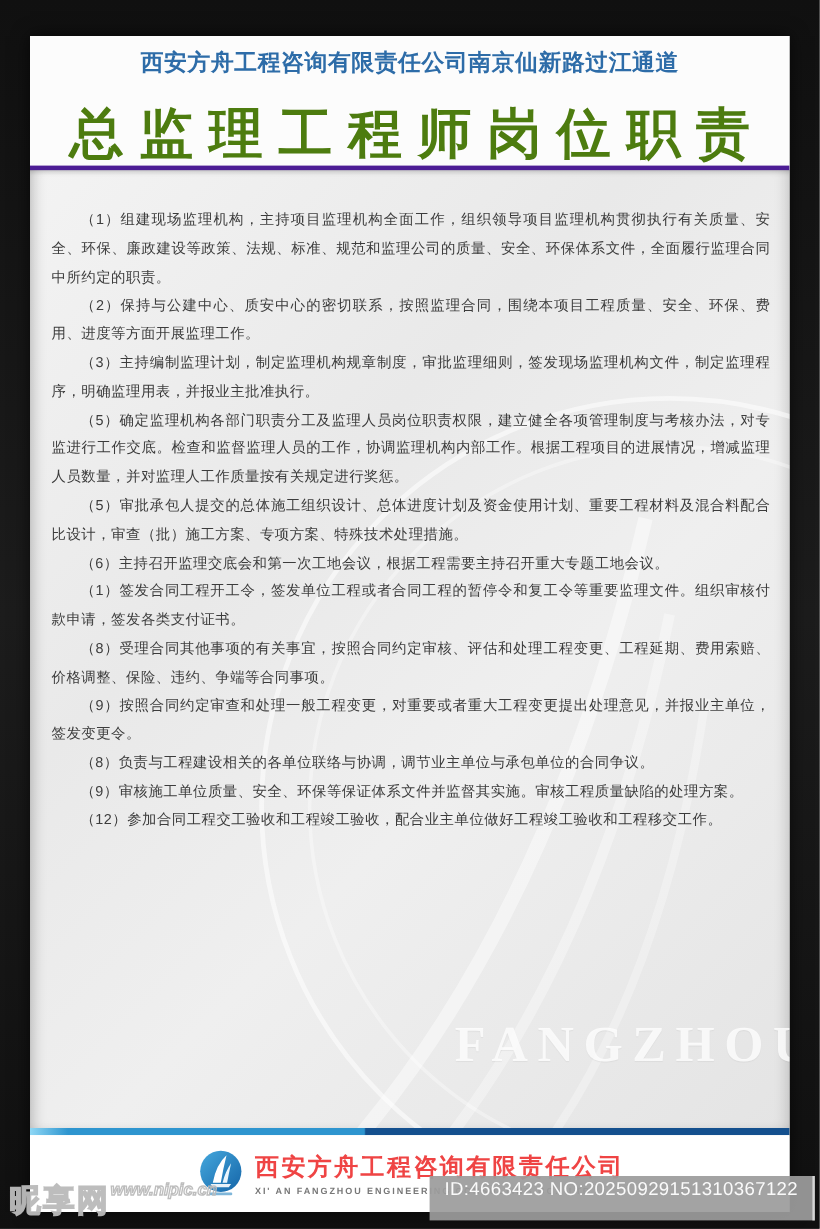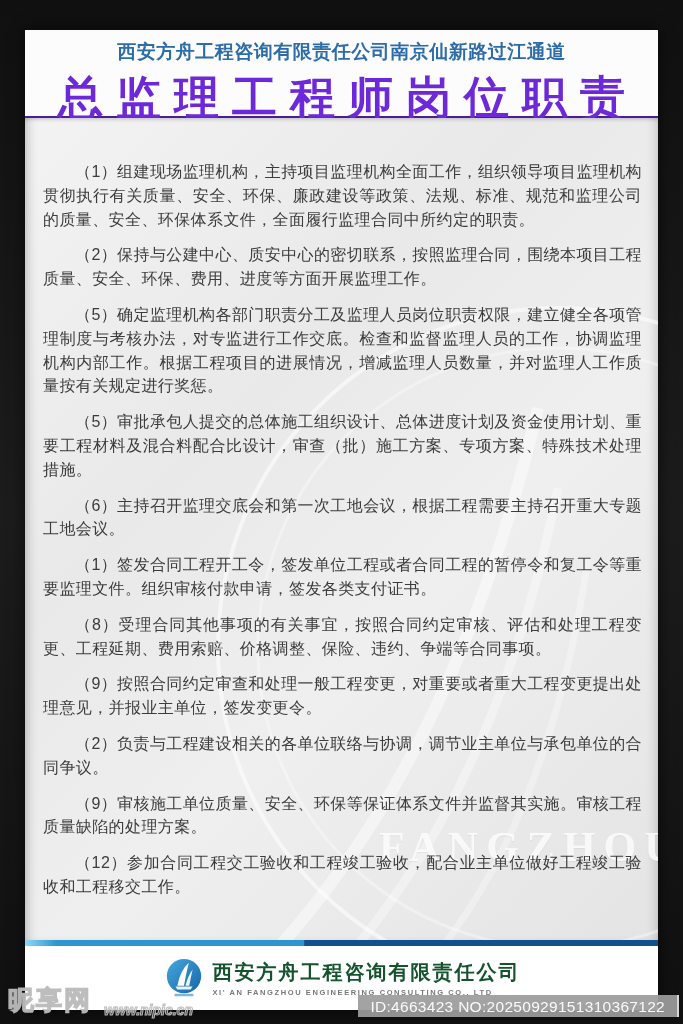--- a/index.html
+++ b/index.html
@@ -16,46 +16,46 @@
   }
   .page {
     position:absolute; left:25px; top:30px; width:633px; height:980px;
     background:#fcfcfc;
     box-shadow:0 0 14px rgba(0,0,0,.65);
     display:flex; flex-direction:column;
     overflow:hidden;
   }
   
   .header {
-    height:88px; background:#fcfcfc; text-align:center;
-    border-bottom:2px solid #4c1d95;
+    height:112px; background:#fcfcfc; text-align:center;
+    border-bottom:4px solid #4c1d95;
     padding-top:9px; flex:0 0 auto;
   }
   .subtitle {
     font-size:19px; font-weight:bold; color:#2d6ca8; letter-spacing:.5px;
   }
   .title {
-    margin-top:3px; font-size:45px; font-weight:bold; color:#6d28d9;
+    margin-top:17px; font-size:45px; font-weight:bold; color:#4d7c0f;
     letter-spacing:13px; text-indent:13px; white-space:nowrap;
   }
   
   .doc-body {
     position:relative; flex:1 1 auto;
     background:linear-gradient(135deg,#f3f3f3 0%,#e9e9e9 35%,#efefef 60%,#e4e4e4 100%);
     box-shadow:inset 0 4px 4px -3px rgba(0,0,0,.18),
                inset 9px 0 12px -8px rgba(0,0,0,.28),
                inset -9px 0 12px -8px rgba(0,0,0,.20);
     padding:30px 16px 0 18px;
     overflow:hidden;
   }
   .doc-body p {
-    font-size:16px; line-height:23.8px; color:#3c3c3c;
+    font-size:12px; line-height:23.8px; color:#3c3c3c;
     text-align:justify; text-justify:inter-ideograph;
     text-indent:2em; letter-spacing:.4px;
-    position:relative; z-index:2;margin-top:12px;
+    position:relative; z-index:2;
   }
   .wm-arcs { position:absolute; right:-60px; top:110px; z-index:1; pointer-events:none; }
   .wm-text {
     position:absolute; left:354px; top:705px; z-index:1;
     font-family:"Liberation Serif","DejaVu Serif",serif;
     font-size:42px; letter-spacing:8px; font-weight:bold;
     color:rgba(255,255,255,.8); text-shadow:0 1px 1px rgba(0,0,0,.05);
     white-space:nowrap; pointer-events:none;
   }
   
@@ -64,45 +64,45 @@
     background:linear-gradient(to right,
       #8ed7f5 0%, #2e95cf 5%, #2e95cf 44%, #14508e 44.2%, #14508e 100%);
   }
   .footer {
     flex:0 0 auto; height:64px; background:#ffffff;
     display:flex; align-items:center; justify-content:center; gap:8px;
   }
   .logo { width:42px; height:42px; flex:0 0 auto; }
   .company-block { display:flex; flex-direction:column; }
   .company-cn {
-    font-size:20px; font-weight:bold; color:#14532d; letter-spacing:2px;
+    font-size:20px; font-weight:bold; color:#ef4444; letter-spacing:2px;
   }
   .company-en {
     font-size:7.5px; font-weight:bold; color:#787878; letter-spacing:1.6px;
     margin-top:2px;
   }
   
   .nipic {
     position:absolute; left:8px; bottom:6px; z-index:10;
-    display:flex; align-items:flex-end; gap:12px; pointer-events:none;
+    display:flex; align-items:flex-start; pointer-events:none;
   }
   .nipic-cn {
     font-size:26px; font-weight:800; color:rgba(250,250,250,.20);
     -webkit-text-stroke:1.3px rgba(185,185,185,.95);
     letter-spacing:2px;
   }
   .nipic-url {
     font-size:14px; font-weight:bold; font-style:italic;
     color:rgba(250,250,250,.20);
     -webkit-text-stroke:1.1px rgba(185,185,185,.95);
   }
   .id-stamp {
     position:absolute; right:4px; bottom:7px; z-index:10;
     background:rgba(156,156,156,.93); color:#fafafa;
-    font-size:15.5px; padding:3px 12px 1px 12px; letter-spacing:.3px;
+    font-size:15.5px; padding:3px 12px 16px 12px; letter-spacing:.3px;
     border-right:2px solid rgba(230,230,230,.8);
     pointer-events:none;
   }
 </style>
 </head>
 <body>
 
 <div class="frame"></div>
 
 <div class="page">
@@ -117,27 +117,28 @@
       <circle cx="400" cy="420" r="340" stroke="rgba(255,255,255,0.55)" stroke-width="4"></circle>
       <circle cx="400" cy="420" r="300" stroke="rgba(255,255,255,0.35)" stroke-width="3"></circle>
       <path d="M120 720 Q300 520 380 180" stroke="rgba(255,255,255,0.45)" stroke-width="12"></path>
       <path d="M180 740 Q340 560 400 260" stroke="rgba(255,255,255,0.35)" stroke-width="9"></path>
       <path d="M250 760 Q390 610 430 330" stroke="rgba(255,255,255,0.30)" stroke-width="7"></path>
     </svg>
     <div class="wm-text">FANGZHOU</div>
     <div id="para-container">
         <p>（1）组建现场监理机构，主持项目监理机构全面工作，组织领导项目监理机构贯彻执行有关质量、安全、环保、廉政建设等政策、法规、标准、规范和监理公司的质量、安全、环保体系文件，全面履行监理合同中所约定的职责。</p>
         <p>（2）保持与公建中心、质安中心的密切联系，按照监理合同，围绕本项目工程质量、安全、环保、费用、进度等方面开展监理工作。</p>
+        <p>（3）主持编制监理计划，制定监理机构规章制度，审批监理细则，签发现场监理机构文件，制定监理程序，明确监理用表，并报业主批准执行。</p>
         <p>（5）确定监理机构各部门职责分工及监理人员岗位职责权限，建立健全各项管理制度与考核办法，对专监进行工作交底。检查和监督监理人员的工作，协调监理机构内部工作。根据工程项目的进展情况，增减监理人员数量，并对监理人工作质量按有关规定进行奖惩。</p>
         <p>（5）审批承包人提交的总体施工组织设计、总体进度计划及资金使用计划、重要工程材料及混合料配合比设计，审查（批）施工方案、专项方案、特殊技术处理措施。</p>
         <p>（6）主持召开监理交底会和第一次工地会议，根据工程需要主持召开重大专题工地会议。</p>
         <p>（1）签发合同工程开工令，签发单位工程或者合同工程的暂停令和复工令等重要监理文件。组织审核付款申请，签发各类支付证书。</p>
         <p>（8）受理合同其他事项的有关事宜，按照合同约定审核、评估和处理工程变更、工程延期、费用索赔、价格调整、保险、违约、争端等合同事项。</p>
         <p>（9）按照合同约定审查和处理一般工程变更，对重要或者重大工程变更提出处理意见，并报业主单位，签发变更令。</p>
-        <p>（2）负责与工程建设相关的各单位联络与协调，调节业主单位与承包单位的合同争议。</p>
+        <p>（8）负责与工程建设相关的各单位联络与协调，调节业主单位与承包单位的合同争议。</p>
         <p>（9）审核施工单位质量、安全、环保等保证体系文件并监督其实施。审核工程质量缺陷的处理方案。</p>
         <p>（12）参加合同工程交工验收和工程竣工验收，配合业主单位做好工程竣工验收和工程移交工作。</p>
       </div>
   </div>
 
   <div class="footer-rule"></div>
 
   <div class="footer">
     <svg class="logo" viewBox="0 0 44 44">
       <defs>

